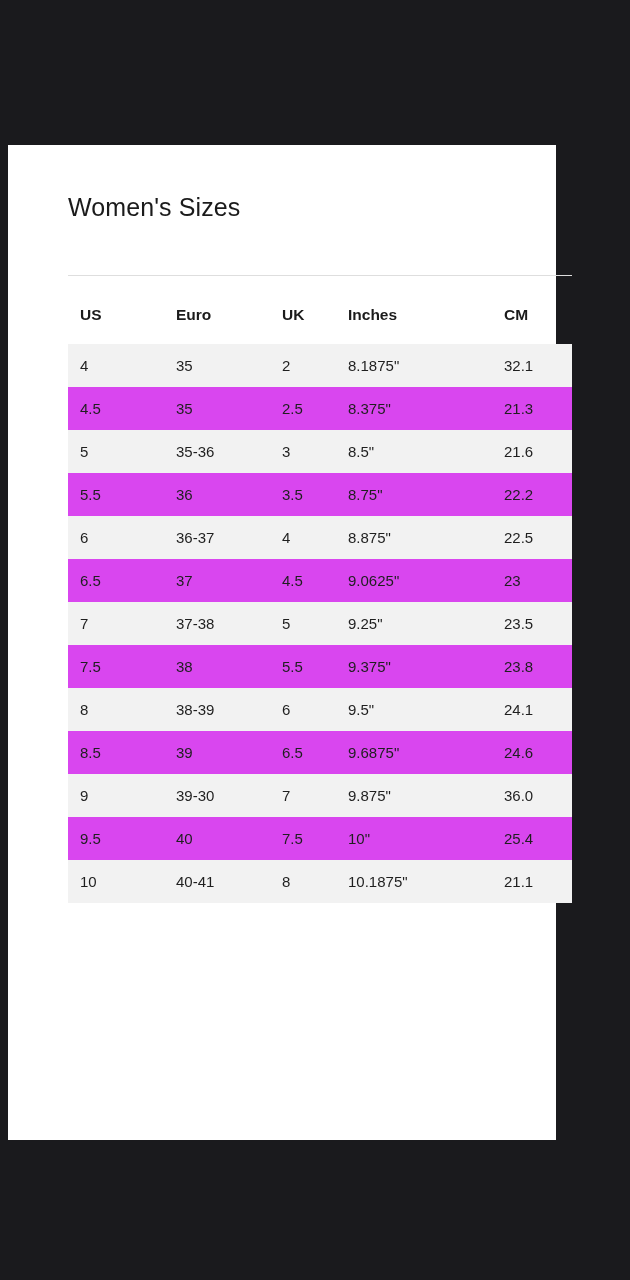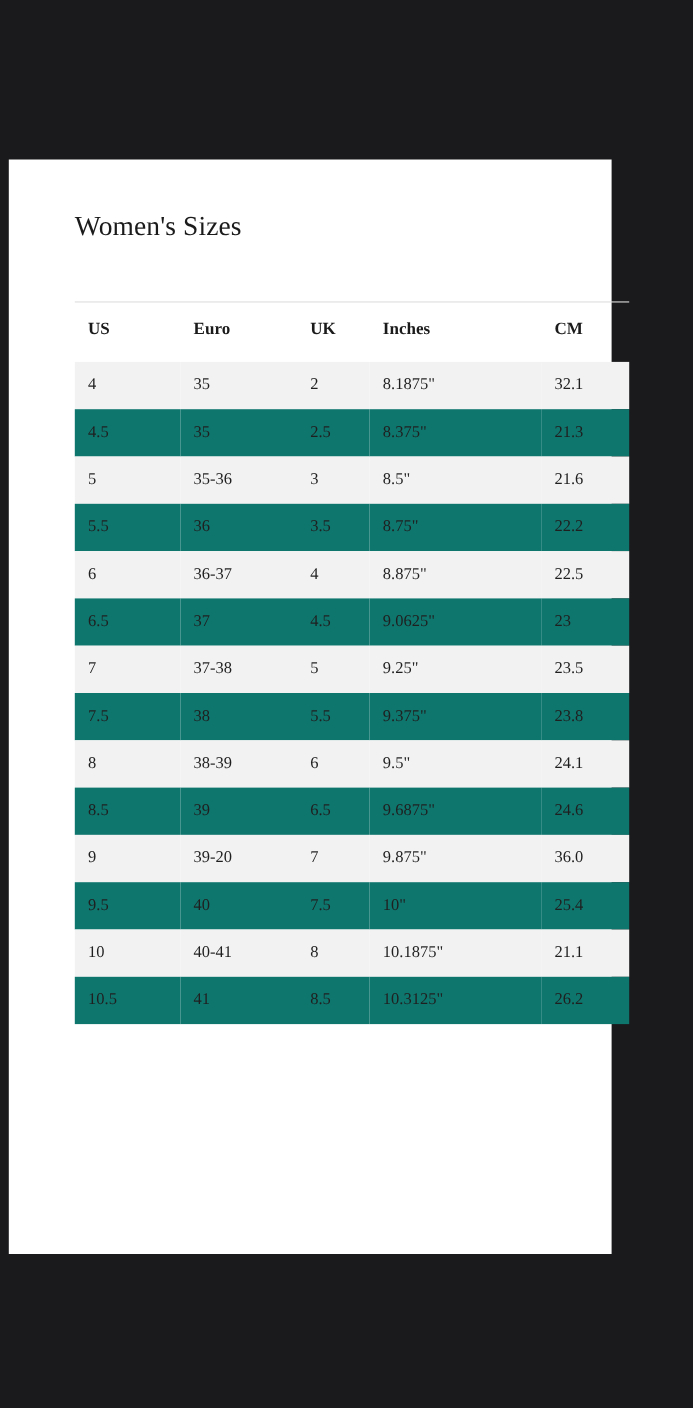--- a/index.html
+++ b/index.html
@@ -19,40 +19,39 @@
     height: 1280px;
     background: #1a1a1d;
   }
   .card {
     position: absolute;
     left: 8px;
     top: 145px;
     width: 548px;
     height: 995px;
     background: #ffffff;
-    font-family: Liberation Serif, serif;
   }
   .card-inner {
     padding: 48px 60px 0 60px;
   }
   .page-title {
     font-size: 25px;
     font-weight: 400;
     color: #1b1b1b;
     margin: 0;
     padding: 0;
     letter-spacing: 0.1px;
   }
   .divider {
     margin-top: 53px;
     border-top: 1px solid #dedede;
     width: 504px;
   }
   table.size-table {
-    margin-top: 16px;
+    margin-top: 30px;
     width: 504px;
     border-collapse: collapse;
     table-layout: fixed;
   }
   table.size-table th {
     text-align: left;
     font-size: 15.5px;
     font-weight: 700;
     color: #1b1b1b;
     padding: 0 0 20px 12px;
@@ -61,21 +60,21 @@
     text-align: left;
     font-size: 15px;
     font-weight: 400;
     color: #1f1f1f;
     padding: 13px 0 13px 12px;
   }
   table.size-table tr.odd td {
     background: #f2f2f2;
   }
   table.size-table tr.even td {
-    background: #0f766e;
+    background: #d946ef;
   }
   col.c-us    { width: 96px; }
   col.c-euro  { width: 106px; }
   col.c-uk    { width: 66px; }
   col.c-inch  { width: 156px; }
   col.c-cm    { width: 80px; }
 </style>
 </head>
 <body>
 
@@ -167,43 +166,36 @@
           </tr>
           <tr class="even">
             <td>8.5</td>
             <td>39</td>
             <td>6.5</td>
             <td>9.6875"</td>
             <td>24.6</td>
           </tr>
           <tr class="odd">
             <td>9</td>
-            <td>39-20</td>
+            <td>39-30</td>
             <td>7</td>
             <td>9.875"</td>
             <td>36.0</td>
           </tr>
           <tr class="even">
             <td>9.5</td>
             <td>40</td>
             <td>7.5</td>
             <td>10"</td>
             <td>25.4</td>
           </tr>
           <tr class="odd">
             <td>10</td>
             <td>40-41</td>
             <td>8</td>
             <td>10.1875"</td>
             <td>21.1</td>
-          </tr>
-          <tr class="even">
-            <td>10.5</td>
-            <td>41</td>
-            <td>8.5</td>
-            <td>10.3125"</td>
-            <td>26.2</td>
           </tr>
         </tbody>
       </table>
     </div>
   </div>
 </div>
 
 </body></html>

